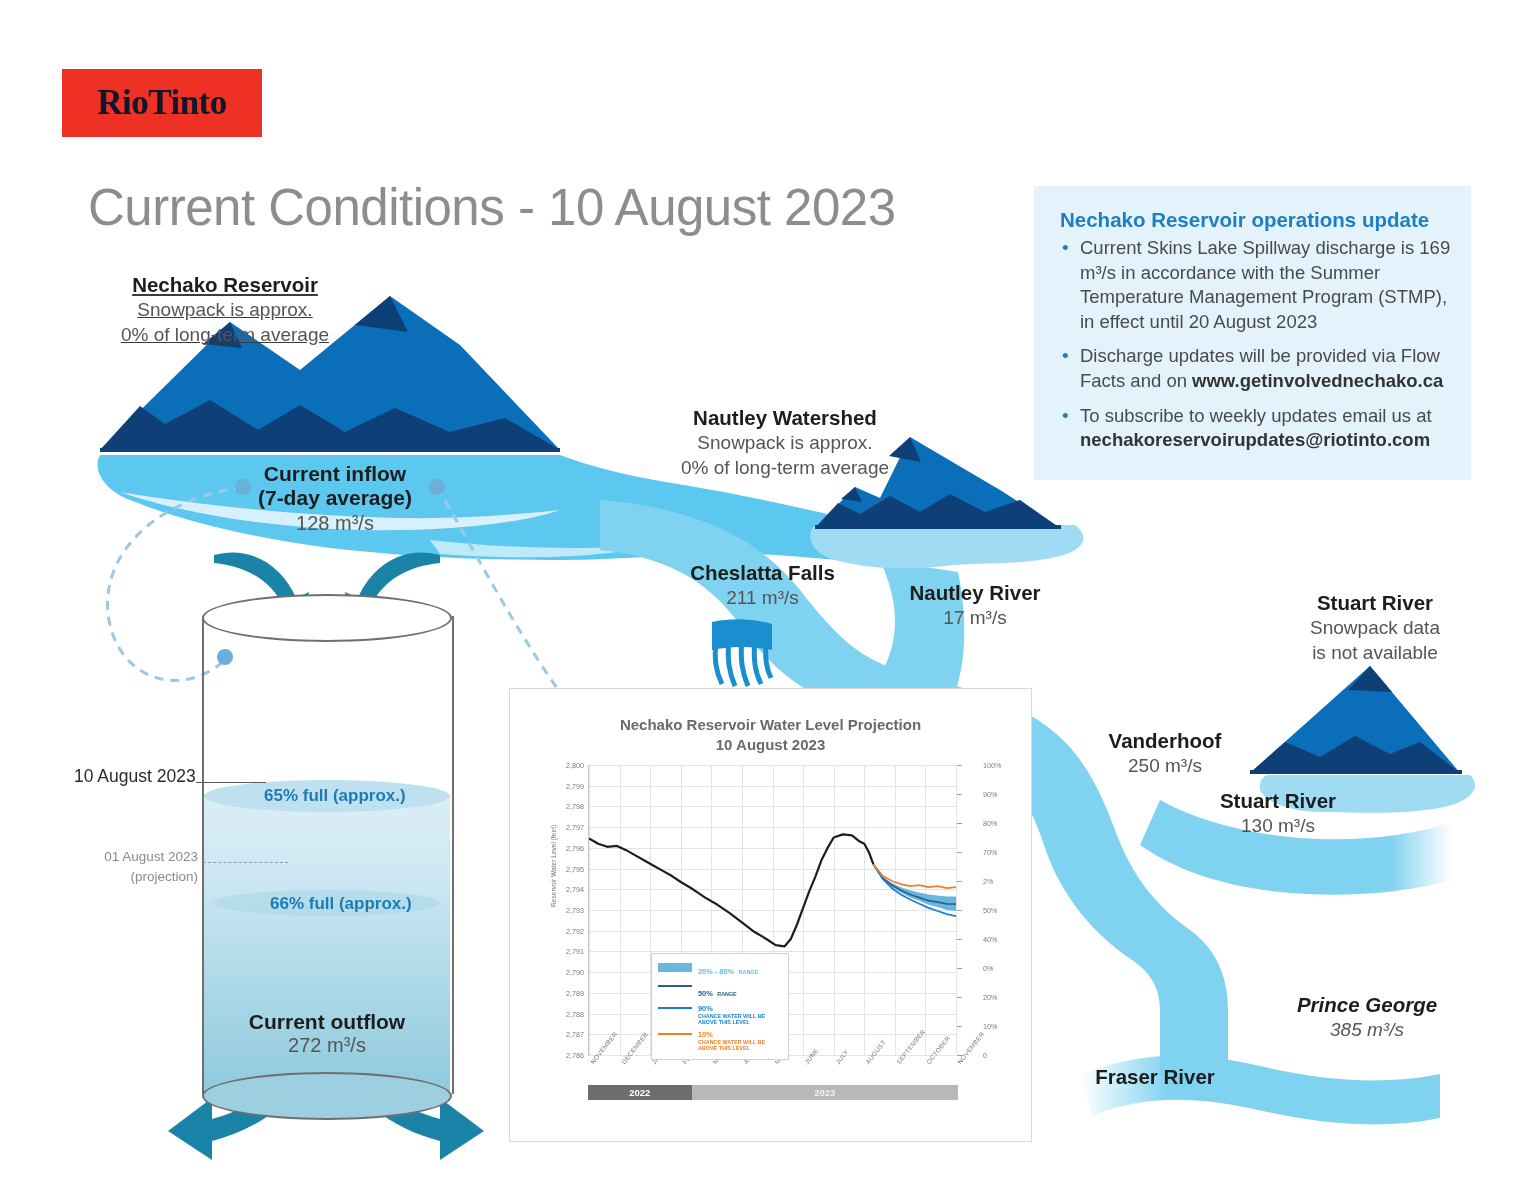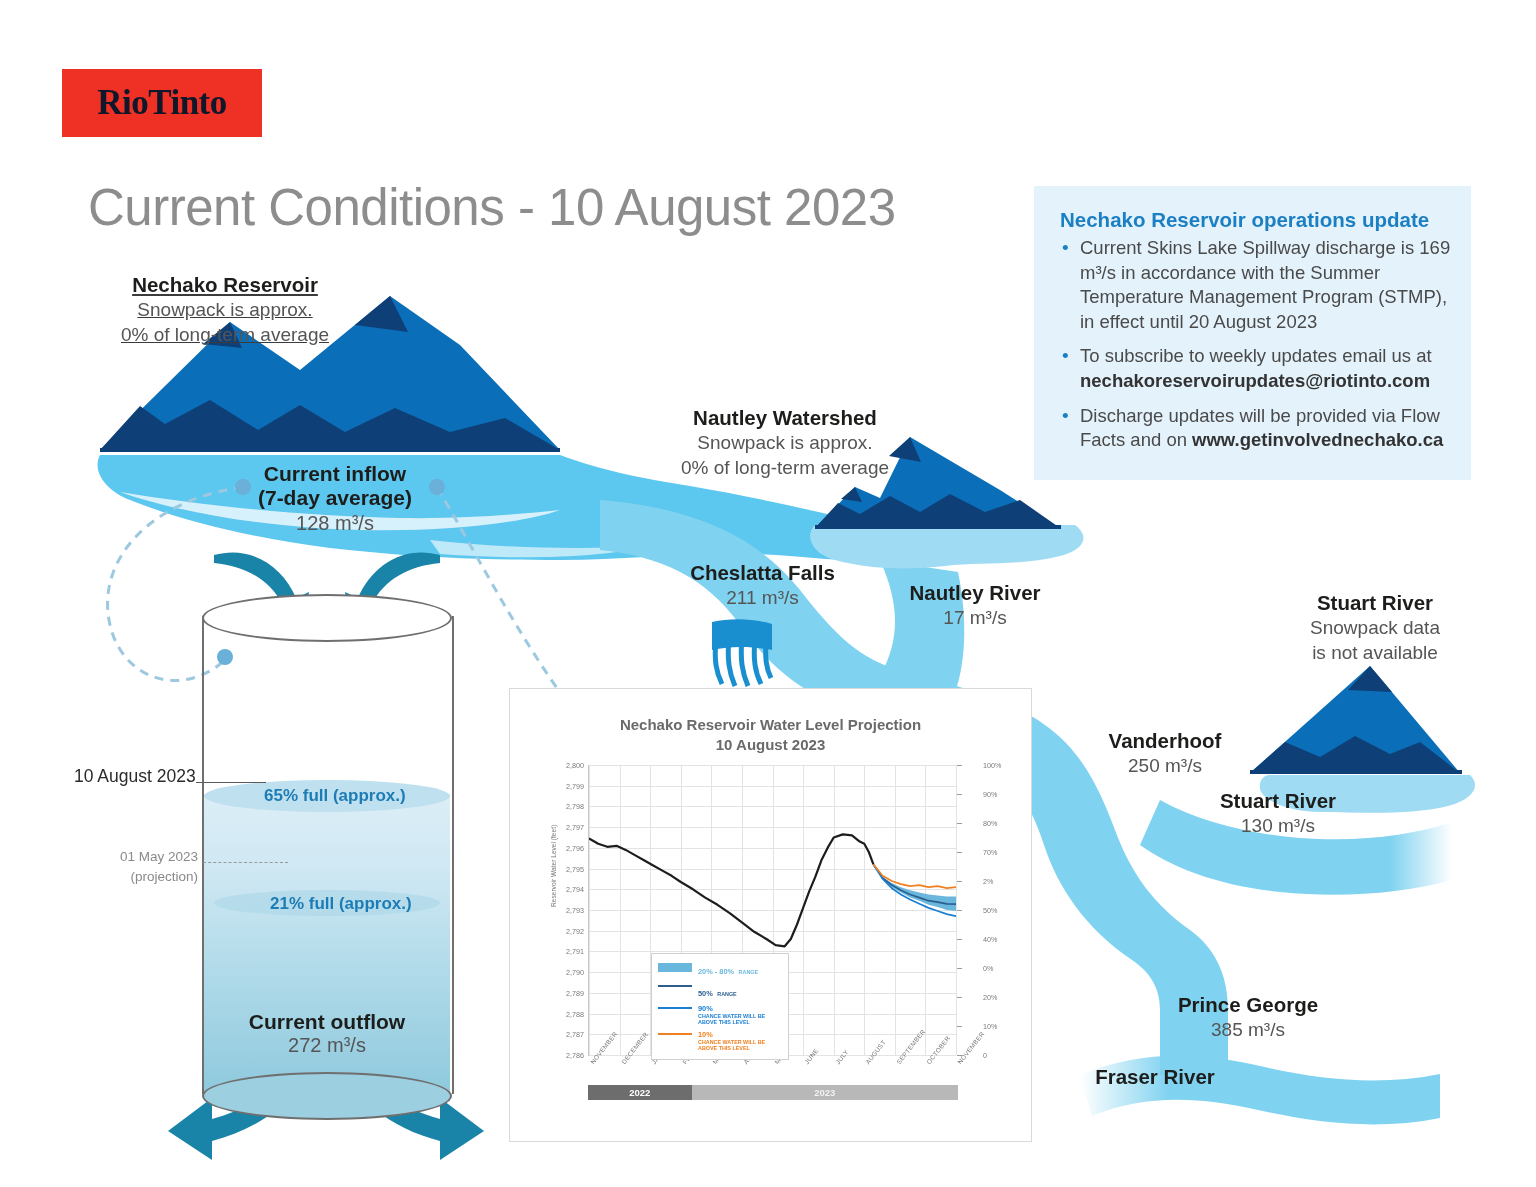--- a/index.html
+++ b/index.html
@@ -245,21 +245,21 @@
 <div class="lbl" style="left:1055px;top:728px;width:220px;">
   <span class="h">Vanderhoof</span>
   <span class="s">250 m³/s</span>
 </div>
 
 <div class="lbl" style="left:1168px;top:788px;width:220px;">
   <span class="h">Stuart River</span>
   <span class="s">130 m³/s</span>
 </div>
 
-<div class="lbl" style="left:1133px;top:992px;width:230px;">
+<div class="lbl" style="left:1252px;top:992px;width:230px;font-style:italic;">
   <span class="h">Prince George</span>
   <span class="s">385 m³/s</span>
 </div>
 
 <div class="lbl" style="left:1055px;top:1064px;width:200px;">
   <span class="h">Fraser River</span>
 </div>
 
 <div class="abs" style="left:190px;top:458px;width:290px;text-align:center;">
   <div style="font-size:21px;font-weight:bold;color:#1d1d1b;margin-top:4px;">Current inflow</div>
@@ -268,40 +268,40 @@
 </div>
 
 <div class="abs" id="cyl">
   <div id="cyl-body"></div>
   <div id="water"></div>
   <div id="water-cap"></div>
   <div id="proj-cap"></div>
   <div id="cyl-bottom"></div>
   <div id="cyl-top"></div>
   <div class="cyl-pct" style="left:62px;top:192px;">65% full (approx.)</div>
-  <div class="cyl-pct" style="left:68px;top:300px;">21% full (approx.)</div>
+  <div class="cyl-pct" style="left:68px;top:300px;">66% full (approx.)</div>
   <div class="abs" style="left:0;top:416px;width:250px;text-align:center;">
     <div style="font-size:21px;font-weight:bold;color:#1d1d1b;">Current outflow</div>
     <div style="font-size:20px;color:#555;">272 m³/s</div>
   </div>
 </div>
 
 <div class="cap-date" style="left:74px;top:766px;">10 August 2023</div>
 <div class="solid-line" style="left:196px;top:782px;width:70px;"></div>
 
-<div class="cap-date small" style="left:80px;top:849px;width:118px;">01 May 2023</div>
+<div class="cap-date small" style="left:80px;top:849px;width:118px;">01 August 2023</div>
 <div class="cap-date small" style="left:80px;top:869px;width:118px;">(projection)</div>
 <div class="dash-line" style="left:203px;top:862px;width:85px;"></div>
 
 <div class="abs" id="ops-box">
   <div id="ops-title">Nechako Reservoir operations update</div>
   <ul id="ops-list">
     <li><span>Current Skins Lake Spillway discharge is 169 m³/s in accordance with the Summer Temperature Management Program (STMP), in effect until 20 August 2023</span></li>
+    <li><span>Discharge updates will be provided via Flow Facts and on </span><b>www.getinvolvednechako.ca</b></li>
     <li><span>To subscribe to weekly updates email us at </span><b>nechakoreservoirupdates@riotinto.com</b></li>
-    <li><span>Discharge updates will be provided via Flow Facts and on </span><b>www.getinvolvednechako.ca</b></li>
   </ul>
 </div>
 
 <div class="abs" id="chart-card">
   <div id="chart-title">
     <div>Nechako Reservoir Water Level Projection</div>
     <div>10 August 2023</div>
   </div>
 
   <div id="yaxis-title">Reservoir Water Level (feet)</div>

